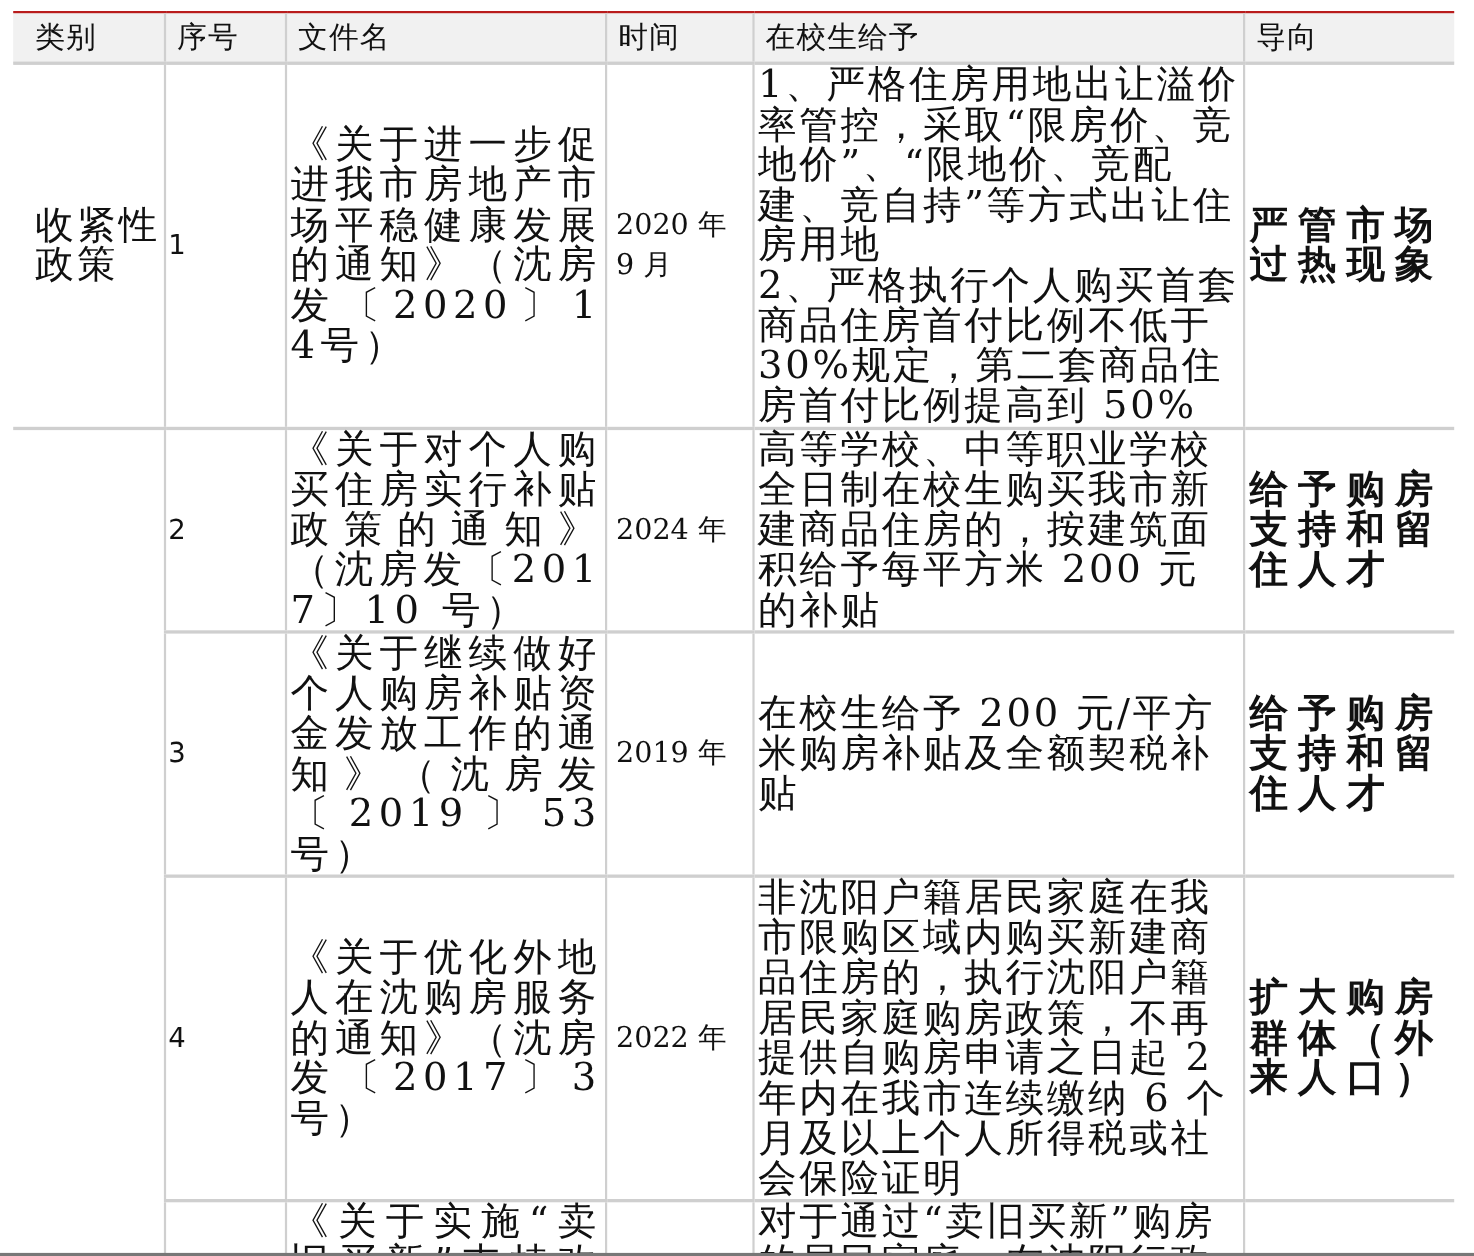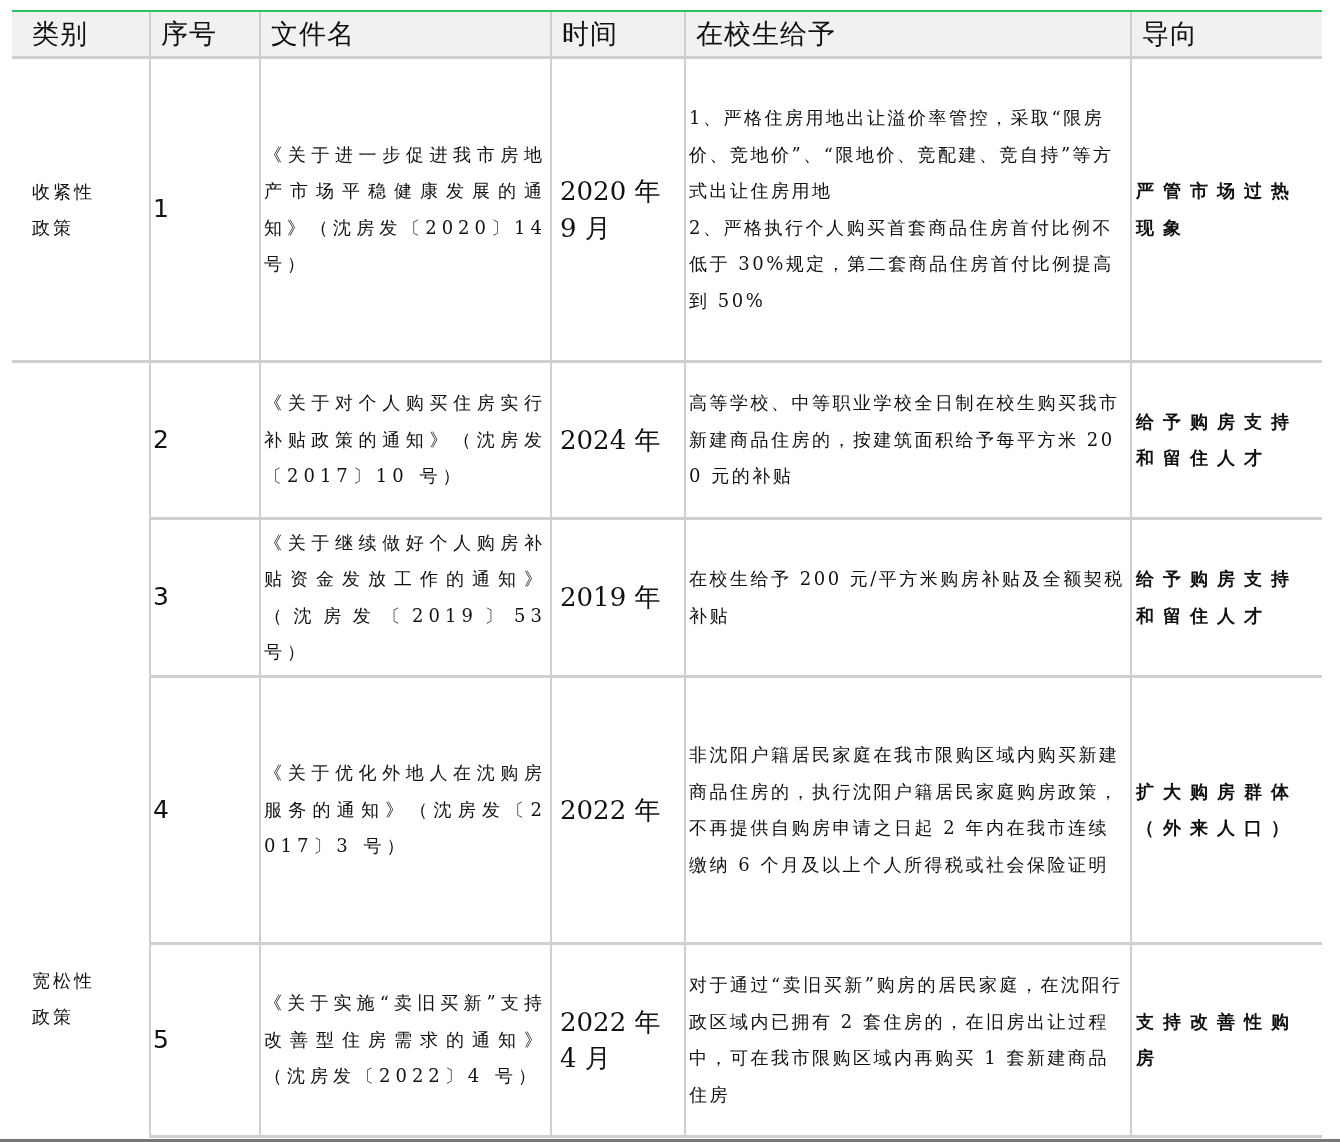--- a/index.html
+++ b/index.html
@@ -21,28 +21,28 @@
   .tbl col.c5 { width: 446px; }
   .tbl col.c6 { width: 191px; }
   .tbl th {
     background: #f1f1f1;
     height: 44px;
     text-align: left;
     font-weight: normal;
     font-size: 27px;
     padding: 0 0 0 10px;
     border-left: 2px solid #cfcfcf;
-    border-top: 2px solid #22c55e;
+    border-top: 2px solid #b91c1c;
     border-bottom: 3px solid #cfcfcf;
     letter-spacing: 1px;
   }
   .tbl th:first-child { border-left: none; padding-left: 20px; }
   .tbl td {
     vertical-align: middle;
-    font-size: 18px;
+    font-size: 35px;
     line-height: 36.5px;
     border-left: 2px solid #cfcfcf;
     border-bottom: 3px solid #cfcfcf;
     padding: 0 3px 0 3px;
     word-break: break-all;
   }
   .tbl td.cat {
     border-left: none;
     border-bottom: none;
     padding-left: 20px;

